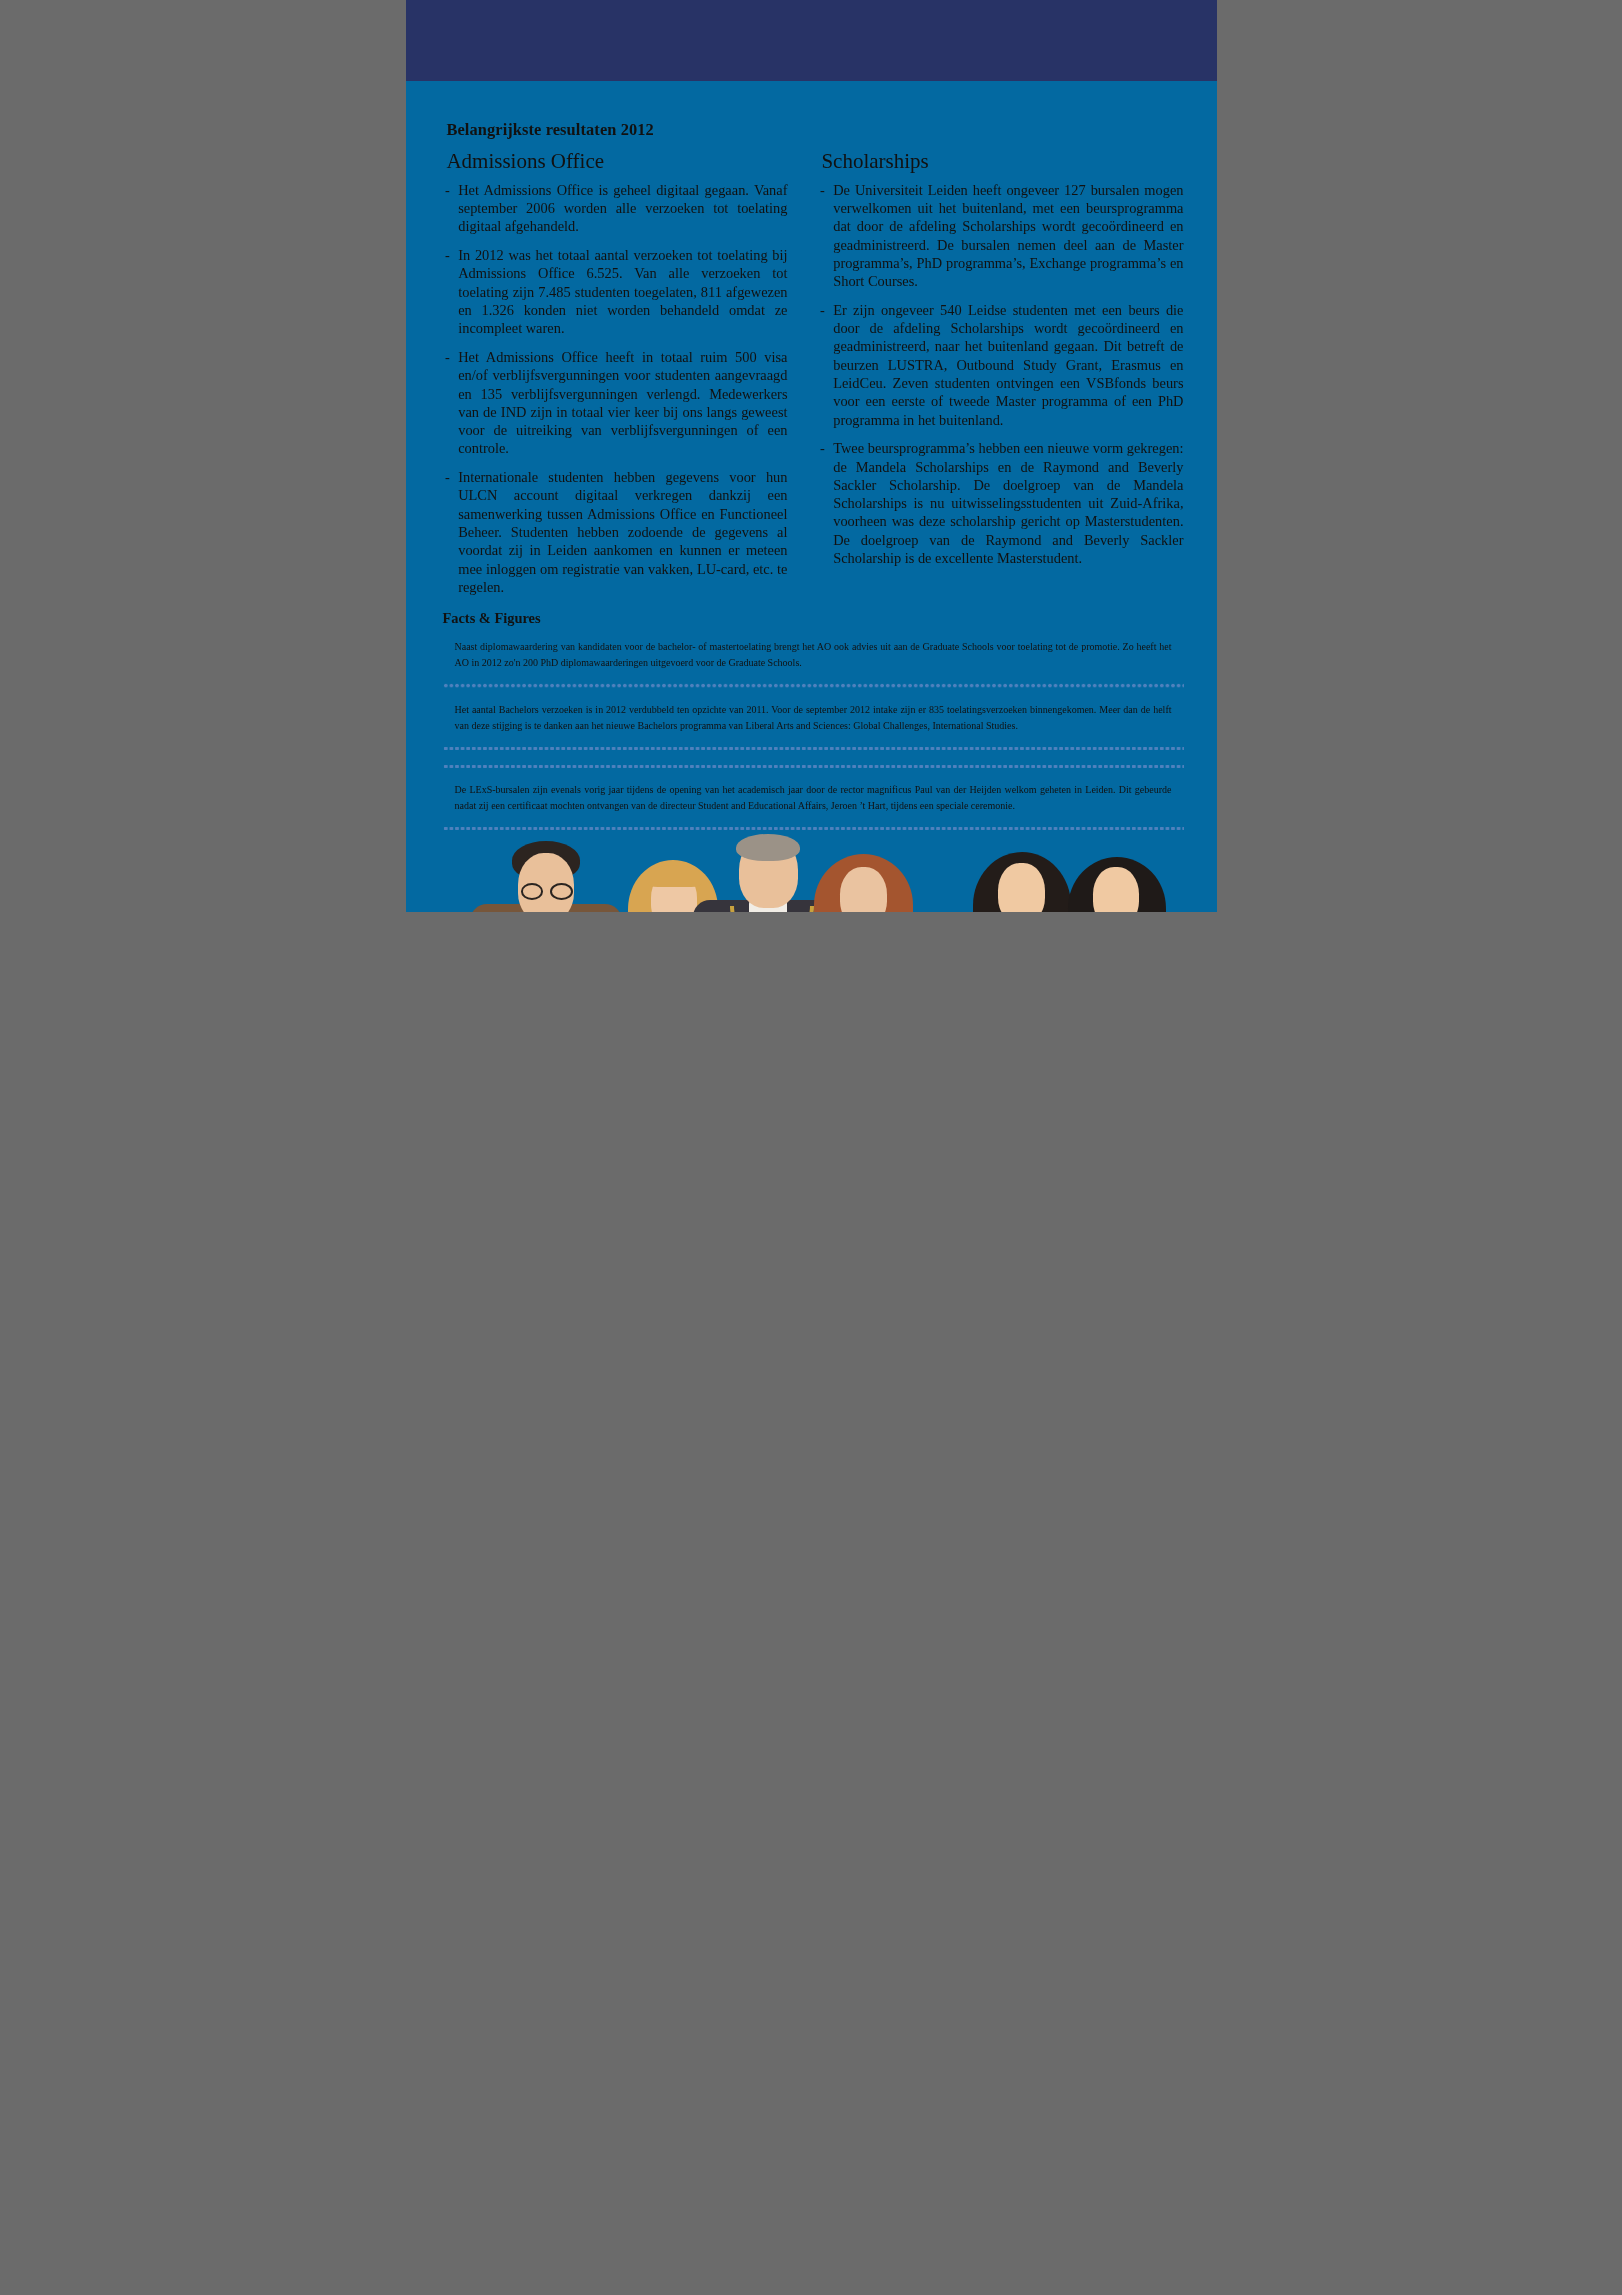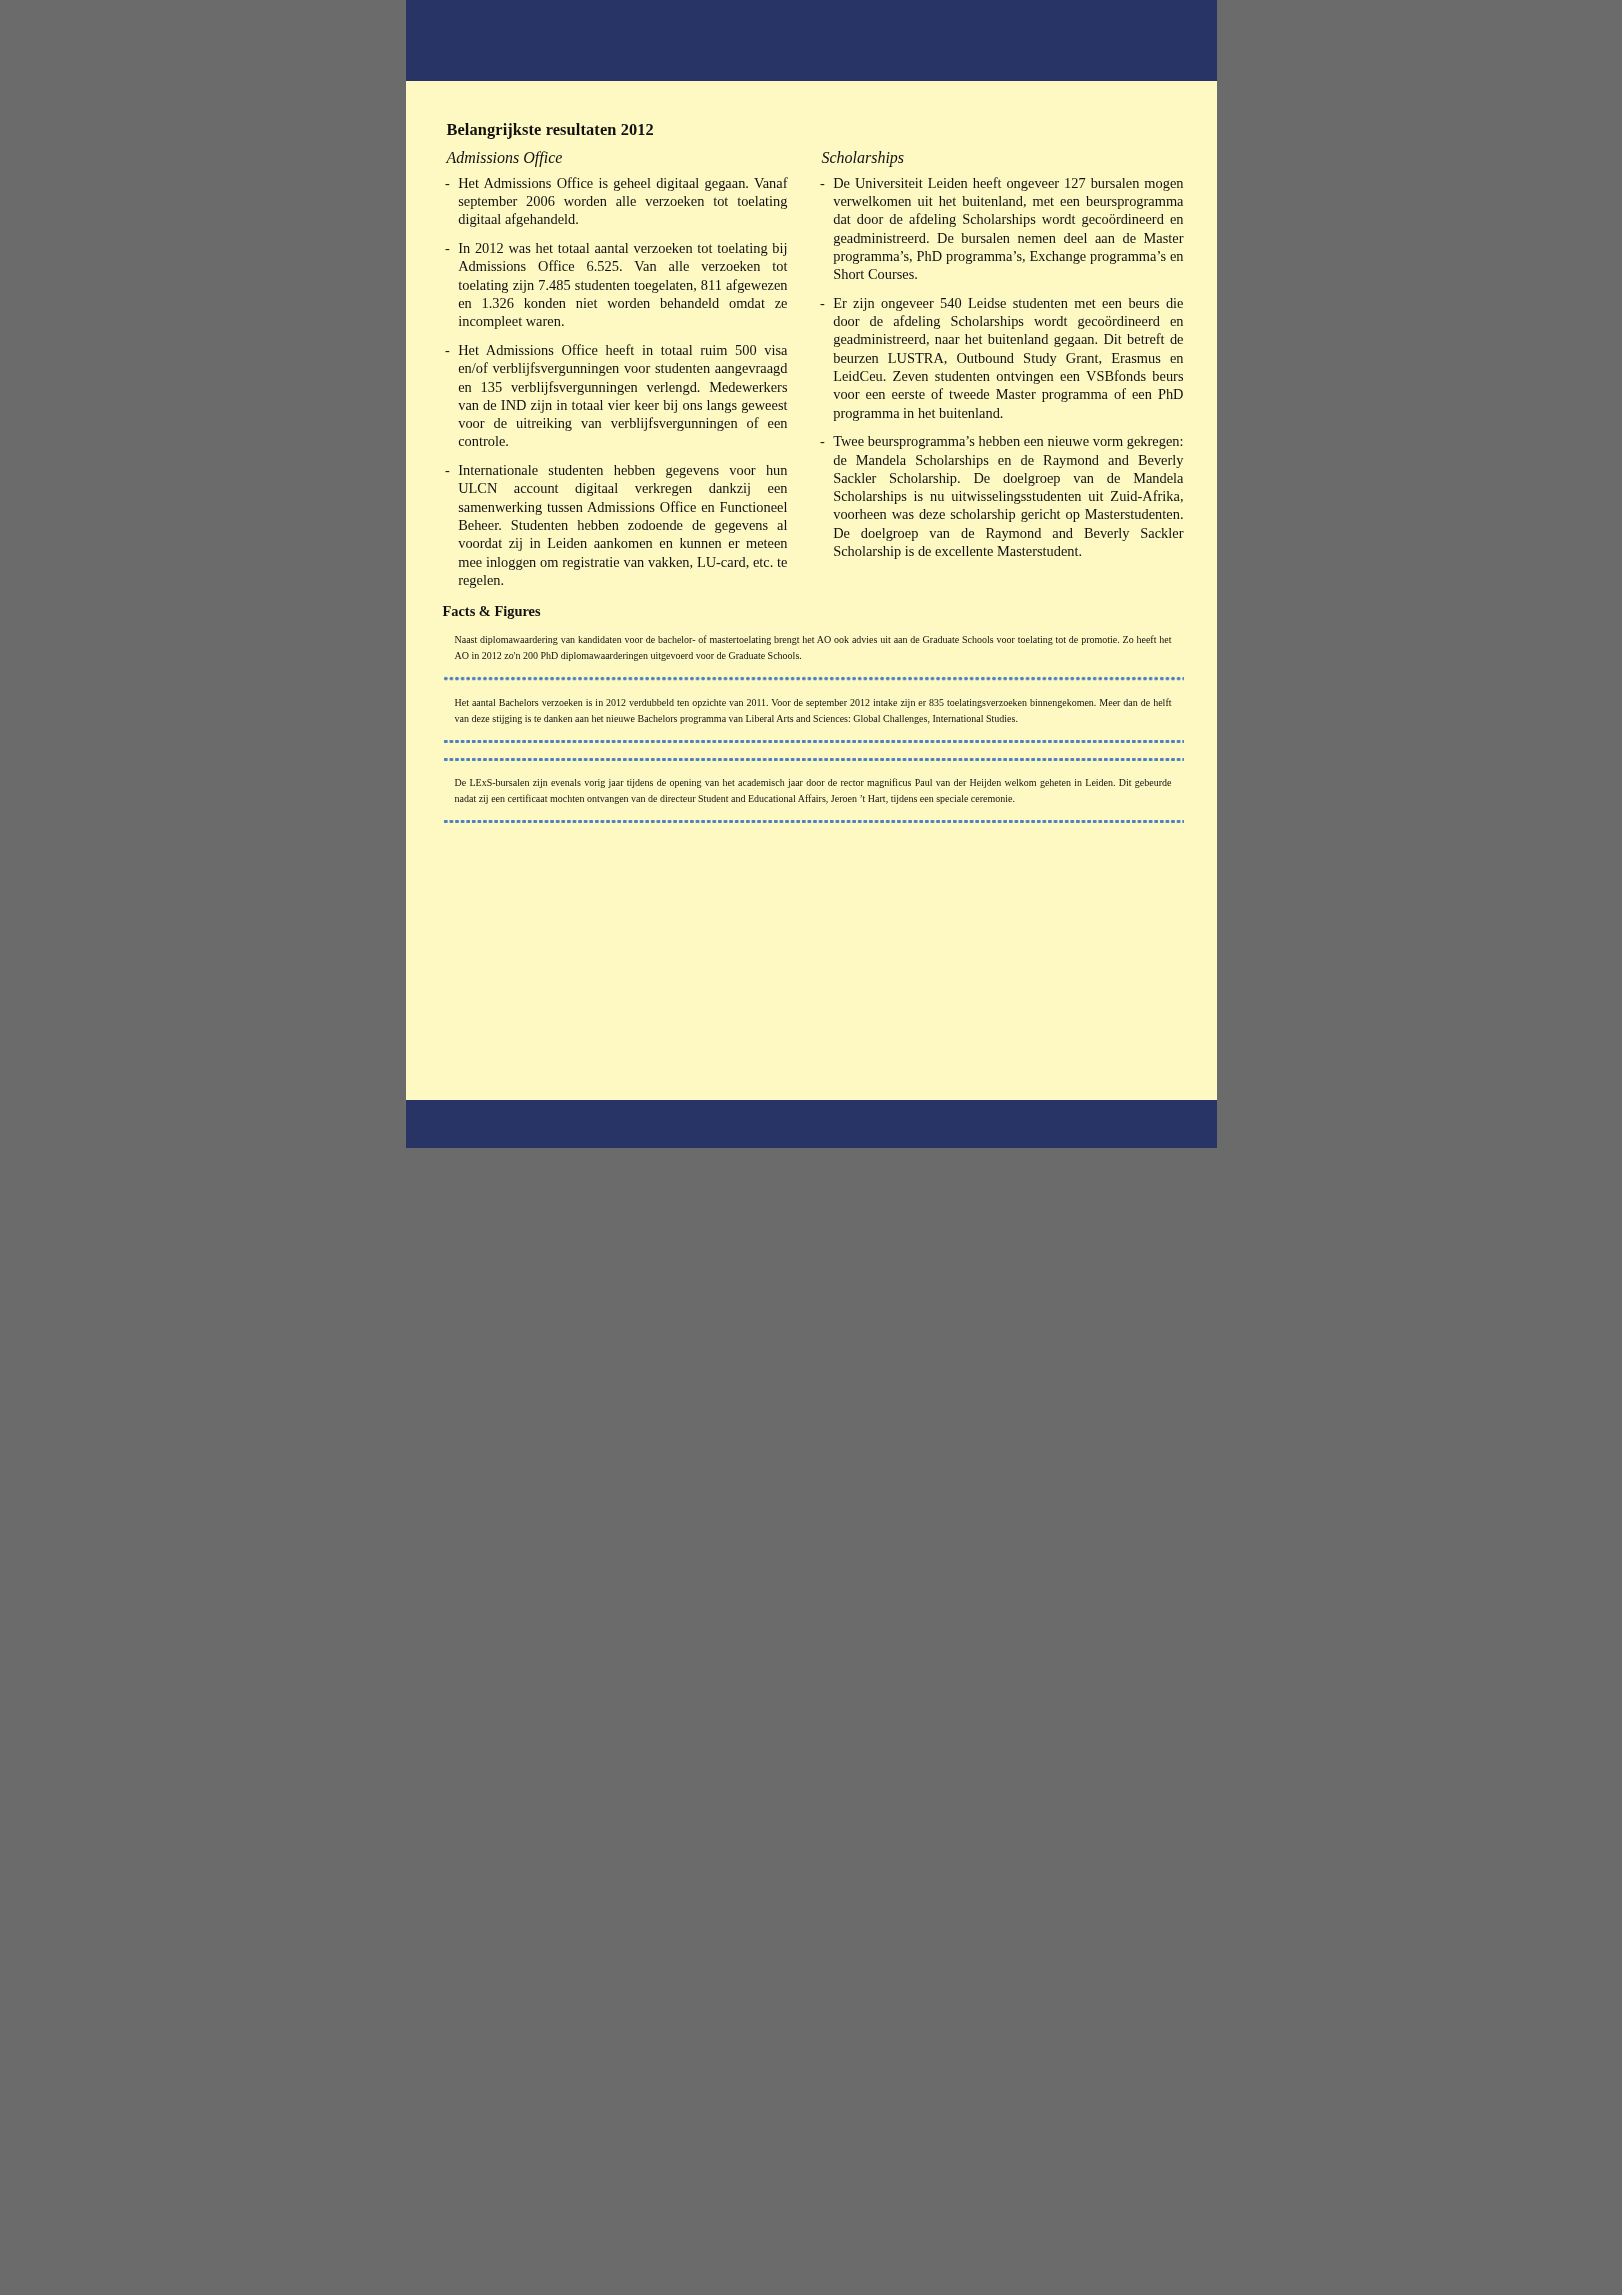--- a/index.html
+++ b/index.html
@@ -1,46 +1,44 @@
 <!DOCTYPE html>
 <html lang="nl" style="font-size:10.5px"><head>
 <meta charset="utf-8">
 <style>
   html,body{margin:0;padding:0;background:#6b6b6b;}
   .page{
     position:relative;
     width:811px;
-    height:1148px;
+    height:912px;
     margin:0 auto;
-    background:#fef9c3;
+    background:#0369a1;
     display:flex;
     flex-direction:column;
     overflow:hidden;
     font-family:"Liberation Serif","DejaVu Serif",serif;
     color:#111111;
-    align-items:flex-end;
   }
   .band{width:100%;flex:0 0 auto;background:#283366;}
   .band.top{height:81px;}
   .band.bottom{height:48px;}
   main{flex:1 1 auto;padding:0 33px 0 37px;}
   .page-title{
     margin:39px 0 9.2px 3.9px;
     font-size:16.4px;
     font-weight:bold;
     letter-spacing:0.1px;
   }
   .columns{display:flex;gap:30px;margin-bottom:3.9px;}
   .col{flex:0 0 auto;}
   .col.left{width:345px;}
   .col.right{width:366px;}
   .col-heading{
     margin:0 0 6.5px 3.9px;
-    font-size:16px;
-    font-style:italic;
+    font-size:21px;
     font-weight:normal;
   }
   ul.dash-list{list-style:none;margin:0;padding:0;}
   ul.dash-list li{
     position:relative;
     padding-left:15.7px;
     margin:0 0 10.5px 0;
     font-size:14.4px;
     line-height:1.27;
     text-align:justify;

